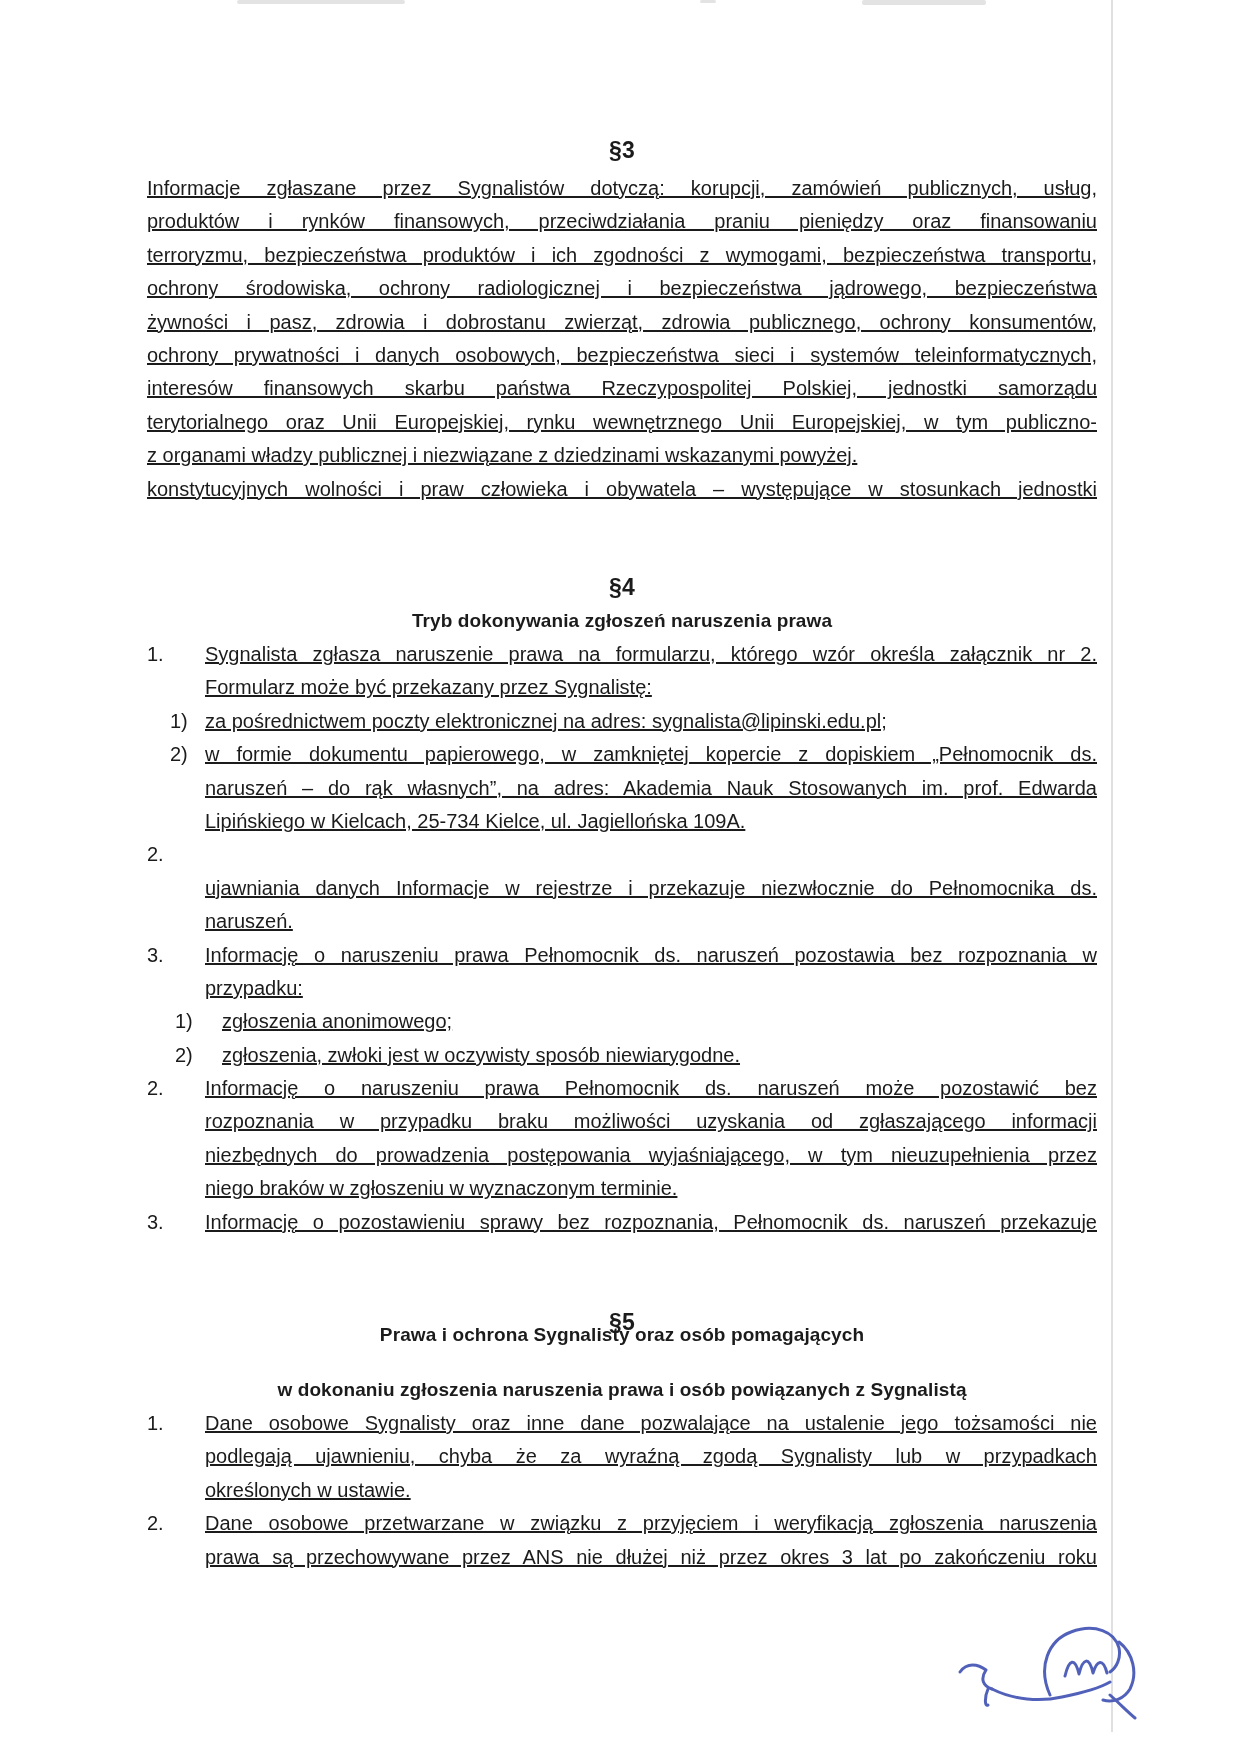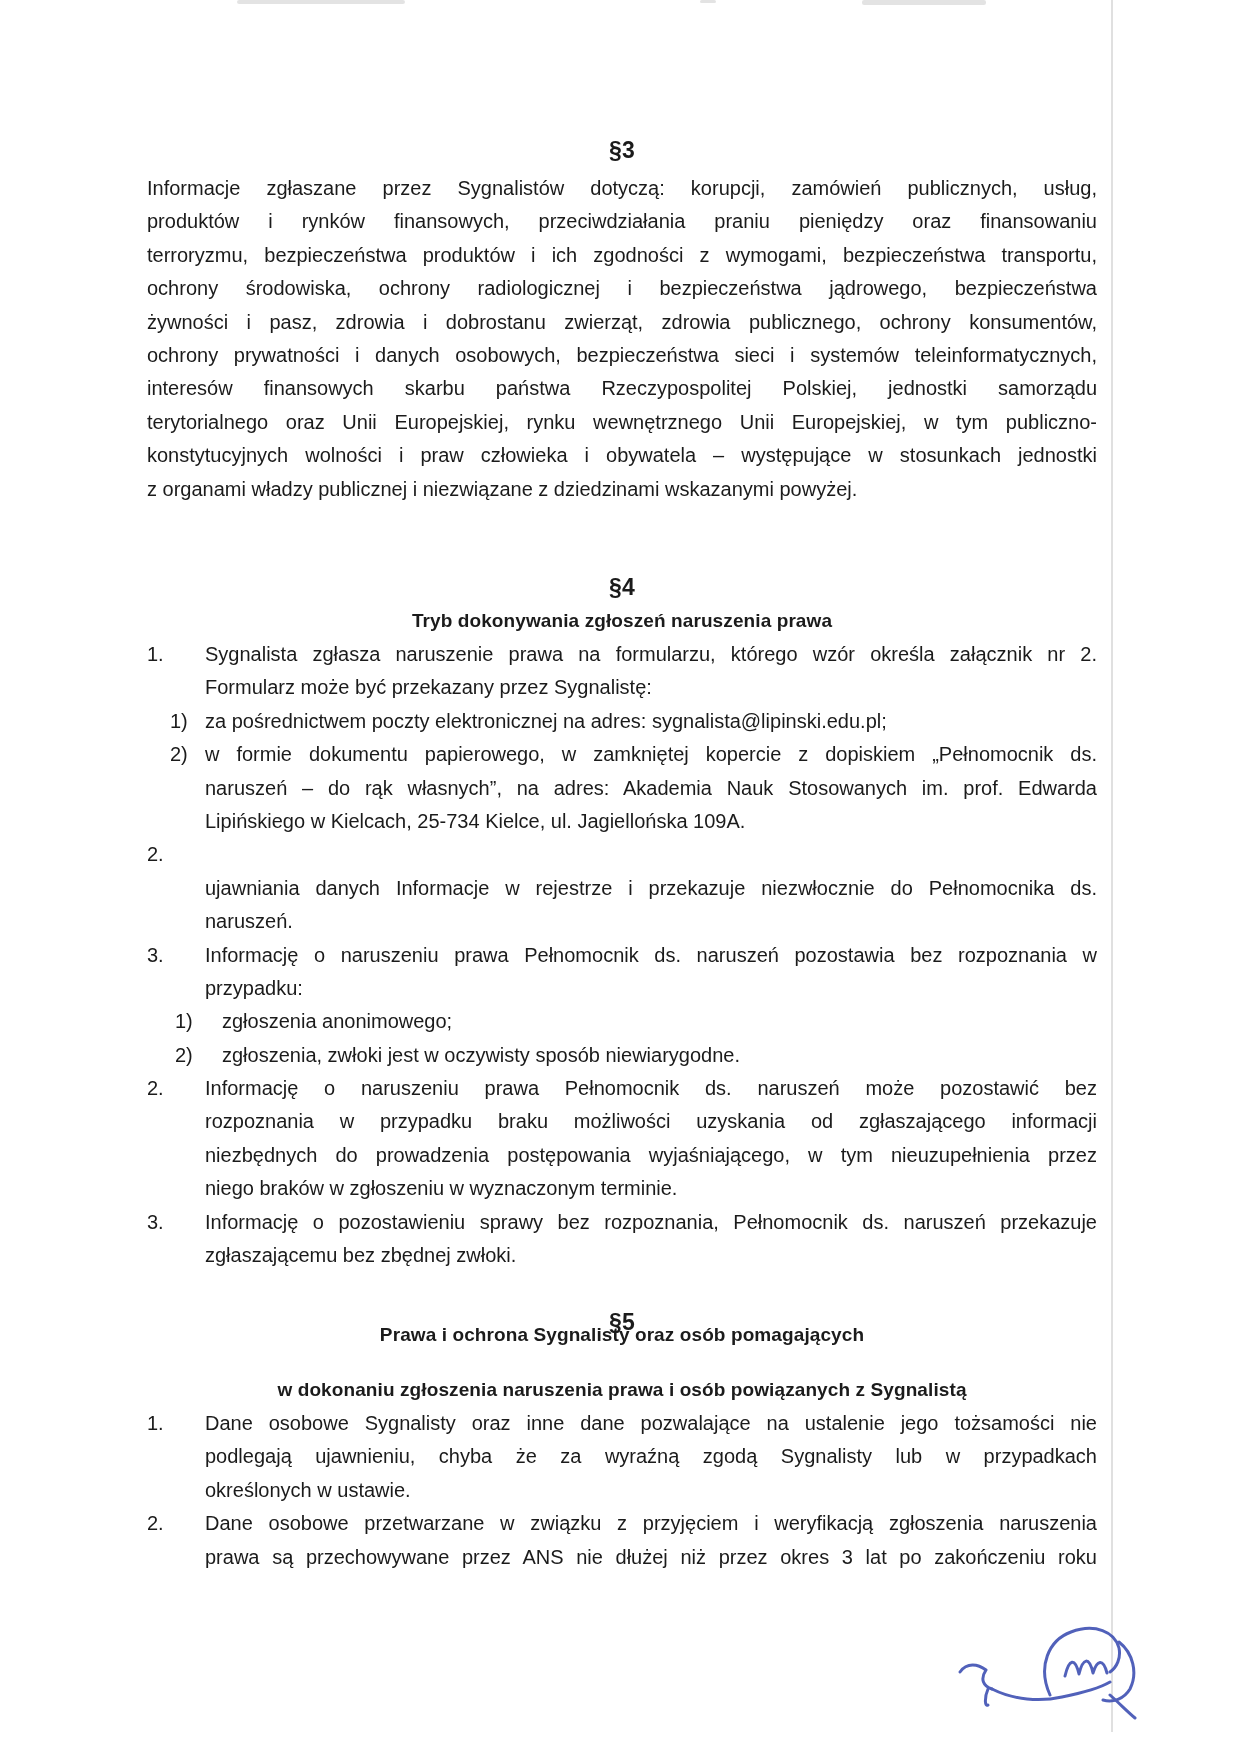--- a/index.html
+++ b/index.html
@@ -19,20 +19,21 @@
     text-align:center;letter-spacing:.2px;
   }
   .subhead{
     font-size:19px;font-weight:700;line-height:33.4px;
     text-align:center;letter-spacing:.1px;
   }
   .lines{font-size:20px;}
   .ln{
     position:relative;height:33.4px;line-height:33.4px;
     white-space:normal;
+    text-decoration:underline;
   }
   .ln.just{text-align:justify;text-align-last:justify;}
   .ind-item{padding-left:58px;}
   .ind-sub{padding-left:58px;}
   .ind-sub2{padding-left:75px;}
   .mk{position:absolute;top:0;line-height:33.4px;}
   .ind-item > .mk{left:0;}
   .ind-sub  > .mk{left:23px;}
   .ind-sub2 > .mk{left:28px;}
   
@@ -59,22 +60,22 @@
   <div class="abs textcol shead" style="top:134px">§3</div>
   <div class="abs textcol lines" style="top:172px">
       <div class="ln ind-p just"><span class="tx">Informacje zgłaszane przez Sygnalistów dotyczą: korupcji, zamówień publicznych, usług,</span></div>
       <div class="ln ind-p just"><span class="tx">produktów i rynków finansowych, przeciwdziałania praniu pieniędzy oraz finansowaniu</span></div>
       <div class="ln ind-p just"><span class="tx">terroryzmu, bezpieczeństwa produktów i ich zgodności z wymogami, bezpieczeństwa transportu,</span></div>
       <div class="ln ind-p just"><span class="tx">ochrony środowiska, ochrony radiologicznej i bezpieczeństwa jądrowego, bezpieczeństwa</span></div>
       <div class="ln ind-p just"><span class="tx">żywności i pasz, zdrowia i dobrostanu zwierząt, zdrowia publicznego, ochrony konsumentów,</span></div>
       <div class="ln ind-p just"><span class="tx">ochrony prywatności i danych osobowych, bezpieczeństwa sieci i systemów teleinformatycznych,</span></div>
       <div class="ln ind-p just"><span class="tx">interesów finansowych skarbu państwa Rzeczypospolitej Polskiej, jednostki samorządu</span></div>
       <div class="ln ind-p just"><span class="tx">terytorialnego oraz Unii Europejskiej, rynku wewnętrznego Unii Europejskiej, w tym publiczno-</span></div>
+      <div class="ln ind-p"><span class="tx">z organami władzy publicznej i niezwiązane z dziedzinami wskazanymi powyżej.</span></div>
       <div class="ln ind-p just"><span class="tx">konstytucyjnych wolności i praw człowieka i obywatela –  występujące w stosunkach jednostki</span></div>
-      <div class="ln ind-p"><span class="tx">z organami władzy publicznej i niezwiązane z dziedzinami wskazanymi powyżej.</span></div>
     </div>
 
   <div class="abs textcol shead" style="top:571px">§4</div>
   <div class="abs textcol subhead" style="top:604px">Tryb dokonywania zgłoszeń naruszenia prawa</div>
   <div class="abs textcol lines" style="top:638px">
       <div class="ln ind-item just"><span class="mk">1.</span><span class="tx">Sygnalista zgłasza naruszenie prawa na formularzu, którego wzór określa załącznik nr 2.</span></div>
       <div class="ln ind-item"><span class="tx">Formularz może być przekazany przez Sygnalistę:</span></div>
       <div class="ln ind-sub"><span class="mk">1)</span><span class="tx">za pośrednictwem poczty elektronicznej na adres: sygnalista@lipinski.edu.pl;</span></div>
       <div class="ln ind-sub just"><span class="mk">2)</span><span class="tx">w formie dokumentu papierowego, w zamkniętej kopercie z dopiskiem „Pełnomocnik ds.</span></div>
       <div class="ln ind-sub just"><span class="tx">naruszeń – do rąk własnych”, na adres: Akademia Nauk Stosowanych im. prof. Edwarda</span></div>
@@ -84,21 +85,20 @@
       <div class="ln ind-item"><span class="tx">naruszeń.</span></div>
       <div class="ln ind-item just"><span class="mk">3.</span><span class="tx">Informację o naruszeniu prawa Pełnomocnik ds. naruszeń pozostawia bez rozpoznania w</span></div>
       <div class="ln ind-item"><span class="tx">przypadku:</span></div>
       <div class="ln ind-sub2"><span class="mk">1)</span><span class="tx">zgłoszenia anonimowego;</span></div>
       <div class="ln ind-sub2"><span class="mk">2)</span><span class="tx">zgłoszenia, zwłoki jest w oczywisty sposób niewiarygodne.</span></div>
       <div class="ln ind-item just"><span class="mk">2.</span><span class="tx">Informację o naruszeniu prawa Pełnomocnik ds. naruszeń może pozostawić bez</span></div>
       <div class="ln ind-item just"><span class="tx">rozpoznania w przypadku braku możliwości uzyskania od zgłaszającego informacji</span></div>
       <div class="ln ind-item just"><span class="tx">niezbędnych do prowadzenia postępowania wyjaśniającego, w tym nieuzupełnienia przez</span></div>
       <div class="ln ind-item"><span class="tx">niego braków w zgłoszeniu w wyznaczonym terminie.</span></div>
       <div class="ln ind-item just"><span class="mk">3.</span><span class="tx">Informację o pozostawieniu sprawy bez rozpoznania, Pełnomocnik ds. naruszeń przekazuje</span></div>
-      <div class="ln ind-item"><span class="tx">zgłaszającemu bez zbędnej zwłoki.</span></div>
     </div>
 
   <div class="abs textcol shead" style="top:1306px">§5</div>
   <div class="abs textcol subhead" style="top:1318px">Prawa i ochrona Sygnalisty oraz osób pomagających</div>
   <div class="abs textcol subhead" style="top:1373px">w dokonaniu zgłoszenia naruszenia prawa i osób powiązanych z Sygnalistą</div>
   <div class="abs textcol lines" style="top:1407px">
       <div class="ln ind-item just"><span class="mk">1.</span><span class="tx">Dane osobowe Sygnalisty oraz inne dane pozwalające na ustalenie jego tożsamości nie</span></div>
       <div class="ln ind-item just"><span class="tx">podlegają ujawnieniu, chyba że za wyraźną zgodą Sygnalisty lub w przypadkach</span></div>
       <div class="ln ind-item"><span class="tx">określonych w ustawie.</span></div>
       <div class="ln ind-item just"><span class="mk">2.</span><span class="tx">Dane osobowe przetwarzane w związku z przyjęciem i weryfikacją zgłoszenia naruszenia</span></div>

